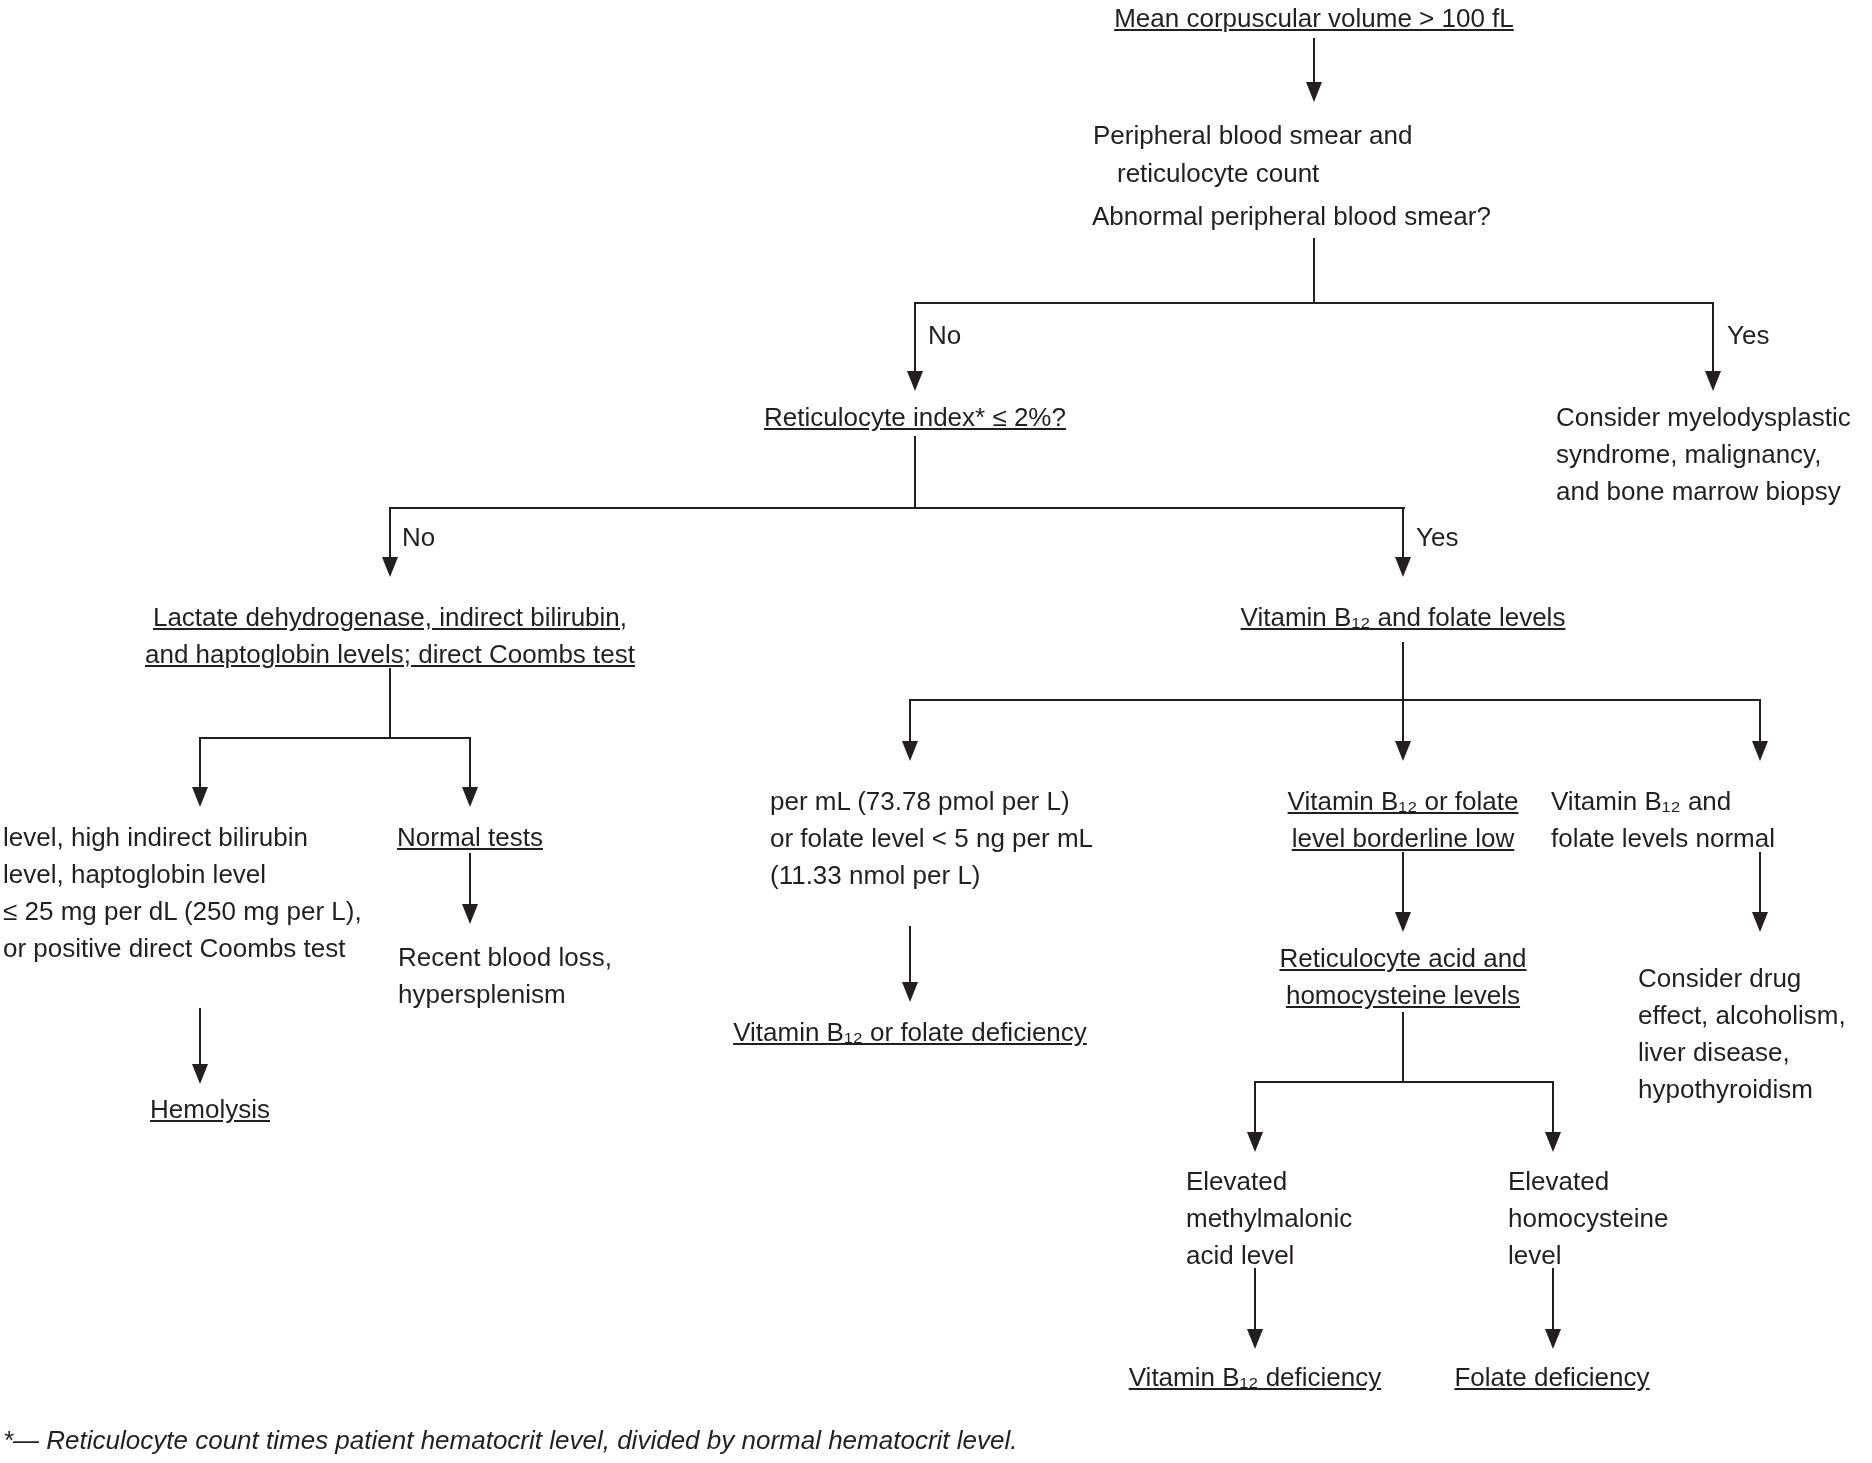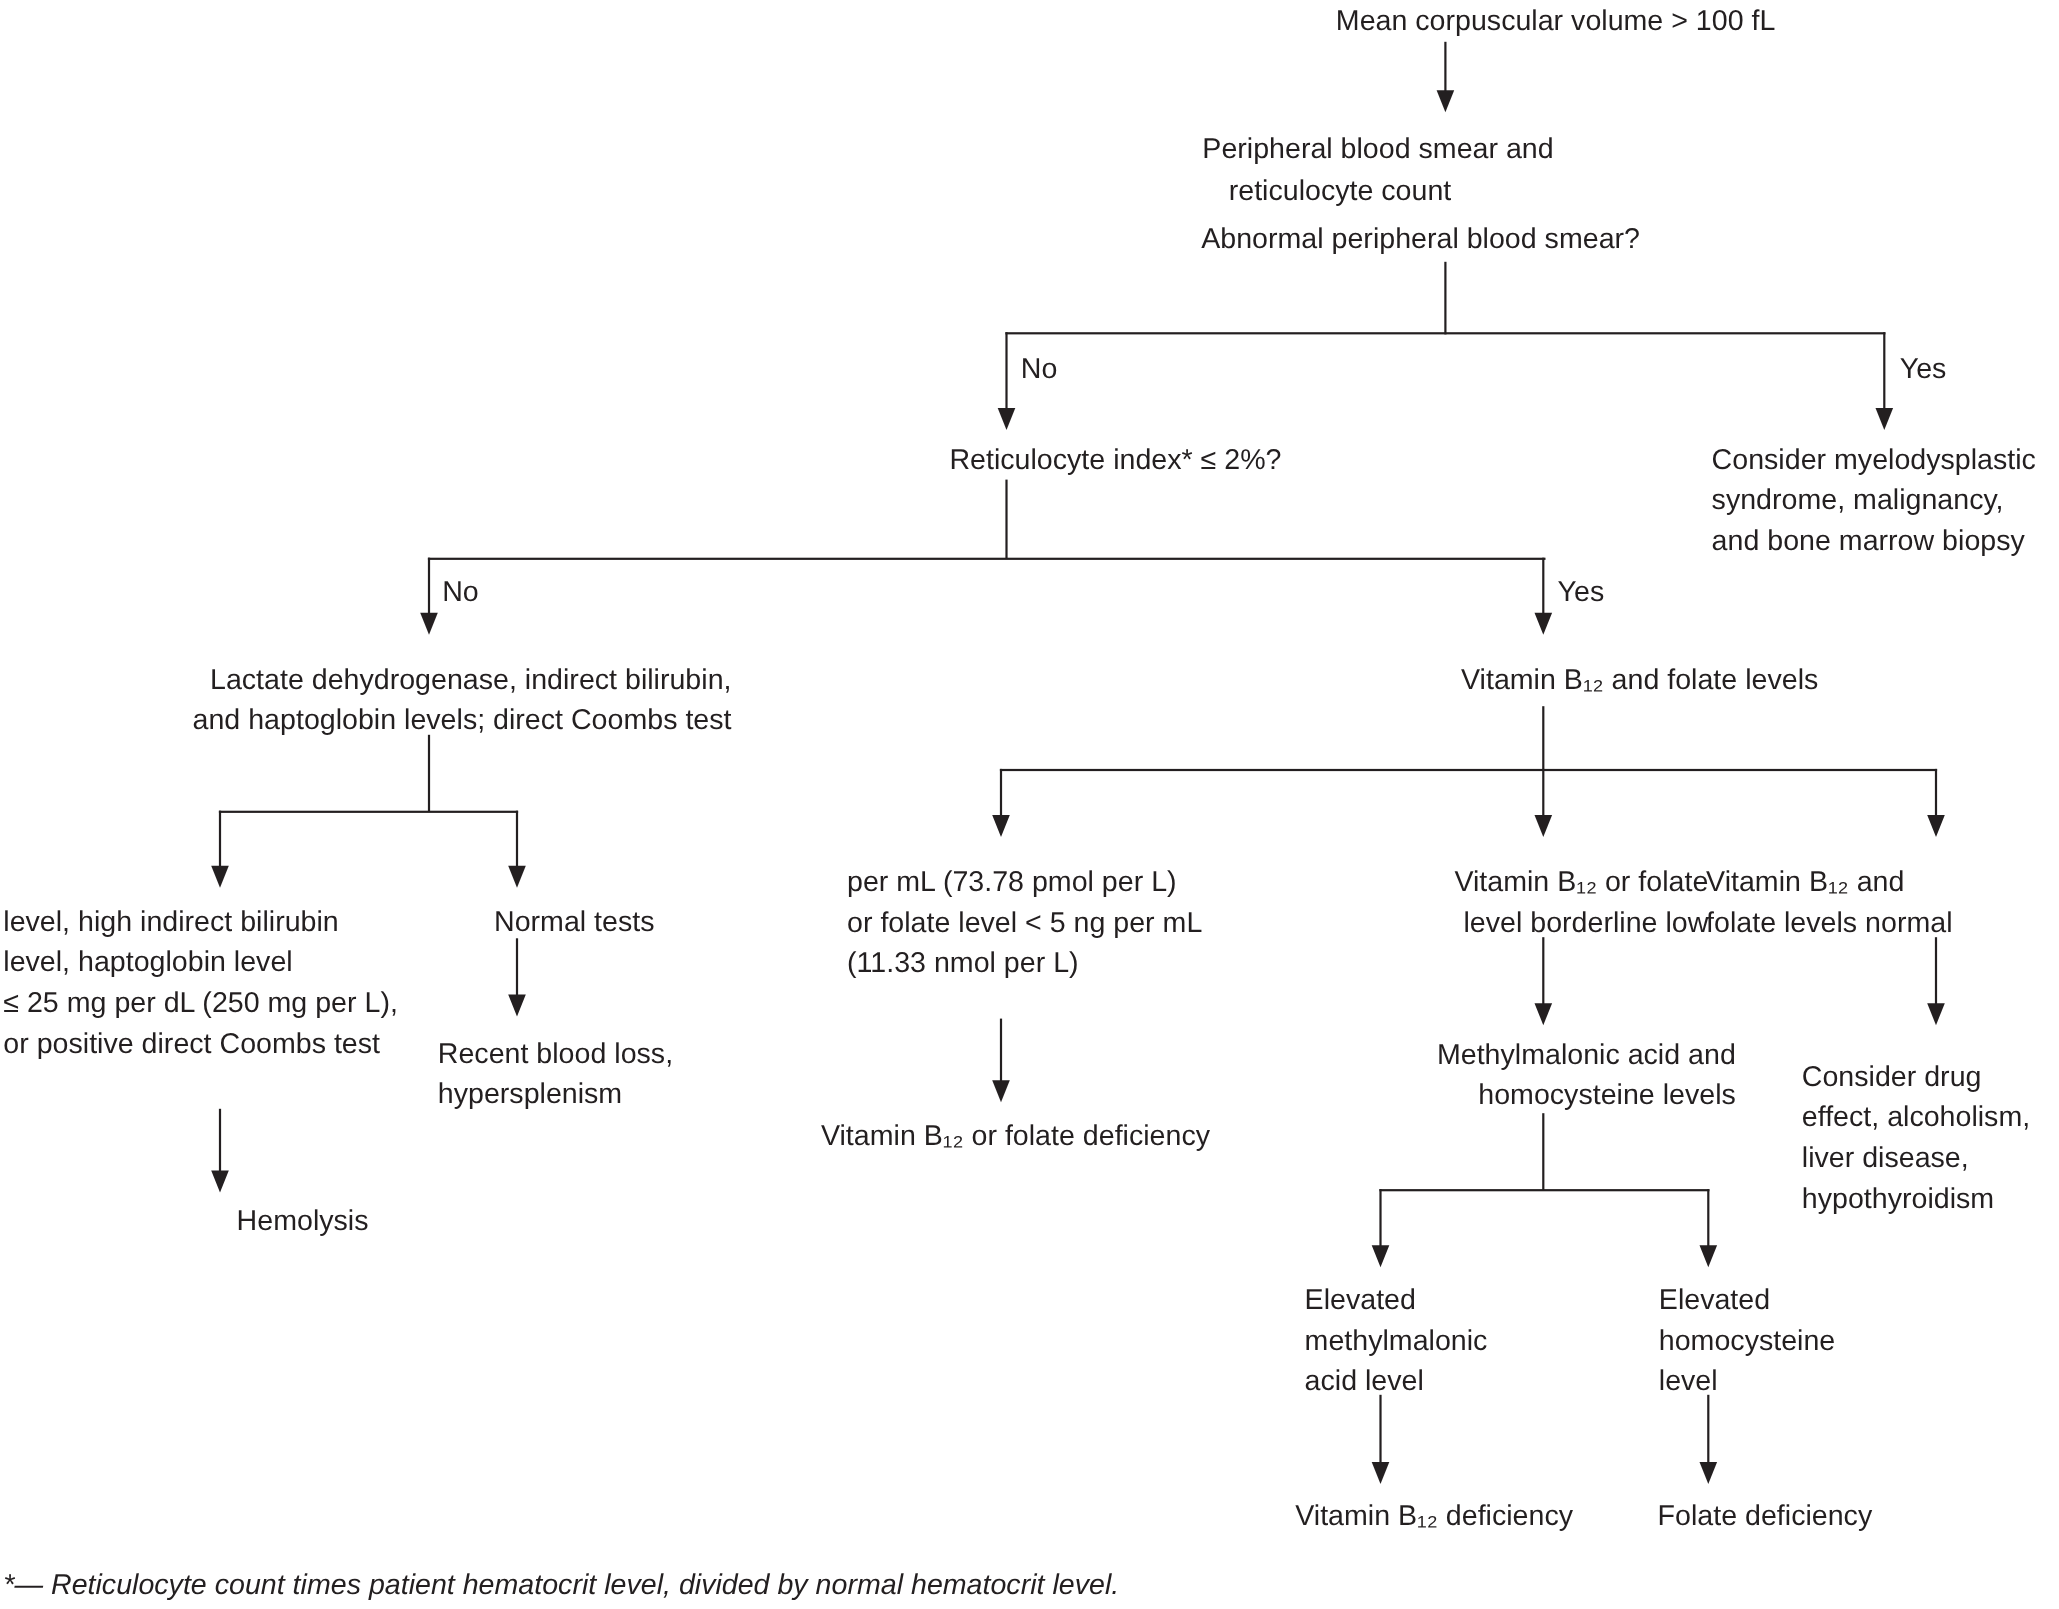--- a/index.html
+++ b/index.html
@@ -2,21 +2,21 @@
 <html><head>
 <meta charset="utf-8">
 <style>
   html,body{margin:0;padding:0;background:#ffffff;}
   .stage{
     position:relative;width:1872px;height:1463px;background:#ffffff;
     font-family:"Liberation Sans","DejaVu Sans",sans-serif;
     color:#231f20;font-size:26px;line-height:37px;overflow:hidden;
   }
   .node{position:absolute;}
-  .center{text-align:right;}
+  .center{text-align:center;text-decoration:underline;}
   .ln{white-space:nowrap;}
   .indent{padding-left:24px;}
   .vline,.hline{position:absolute;background:#231f20;}
   .vline{width:2px;}
   .hline{height:2px;}
   .varrow{position:absolute;width:2px;background:#231f20;}
   .varrow .head{
     position:absolute;left:-7px;bottom:-19px;width:0;height:0;
     border-left:8px solid transparent;border-right:8px solid transparent;
     border-top:20px solid #231f20;
@@ -153,21 +153,21 @@
   <div class="node center" style="left:1253px;top:783px;width:300px;">
     <div class="ln">Vitamin B₁₂ or folate</div>
     <div class="ln">level borderline low</div>
   </div>
 
   <div class="varrow" style="left:1402px;top:852px;height:61px;">
       <span class="head"></span>
     </div>
 
   <div class="node center" style="left:1228px;top:940px;width:350px;">
-    <div class="ln">Methylmalonic acid and</div>
+    <div class="ln">Reticulocyte acid and</div>
     <div class="ln">homocysteine levels</div>
   </div>
 
   <div class="node" style="left:1551px;top:783px;width:232px;">
     <div class="ln">Vitamin B₁₂ and</div>
     <div class="ln">folate levels normal</div>
   </div>
 
   <div class="varrow" style="left:1759px;top:852px;height:61px;">
       <span class="head"></span>

